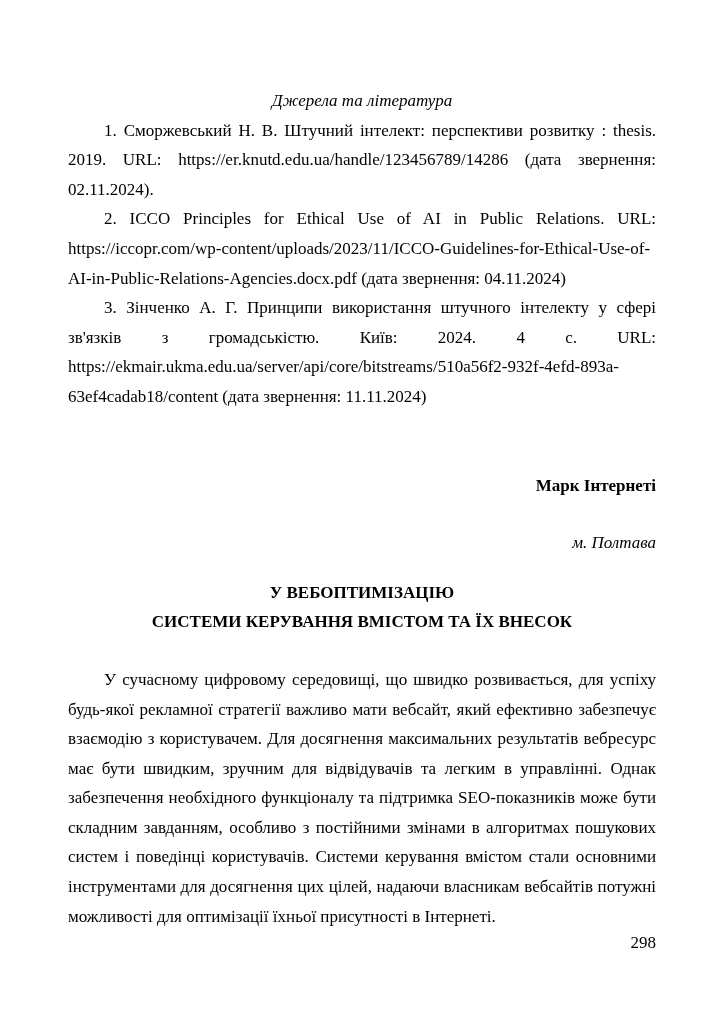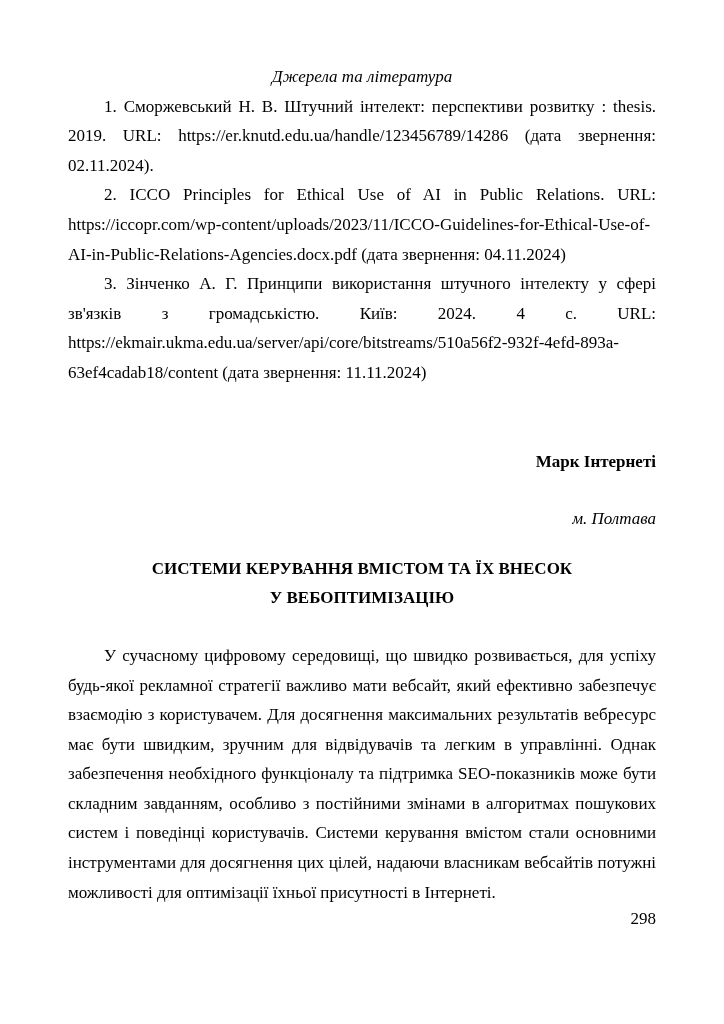--- a/index.html
+++ b/index.html
@@ -17,20 +17,21 @@
     background: #ffffff;
     padding: 62px 68px 0 68px;
     font-size: 17px;
     line-height: 29.6px;
   }
   .references-heading {
     text-align: center;
     font-style: italic;
     font-weight: normal;
     font-size: 17px;
+    margin-top: 24px;
   }
   .reference-item {
     text-align: justify;
     text-indent: 36px;
     overflow-wrap: break-word;
   }
   .byline {
     margin-top: 59px;
     text-align: right;
   }
@@ -52,21 +53,21 @@
   }
   .article-title span { display: block; }
   .article-body {
     margin-top: 28px;
     text-align: justify;
     text-indent: 36px;
   }
   .page-number {
     position: absolute;
     right: 68px;
-    top: 904px;
+    top: 928px;
     line-height: 29.6px;
     font-size: 17px;
   }
 </style>
 </head>
 <body>
 
 <div class="page">
 
   <div class="references-section">
@@ -78,21 +79,21 @@
 
     <p class="reference-item">3. Зінченко А. Г. Принципи використання штучного інтелекту у сфері зв'язків з громадськістю. Київ: 2024. 4 с. URL: https://ekmair.ukma.edu.ua/server/api/core/bitstreams/510a56f2-932f-4efd-893a-63ef4cadab18/content (дата звернення: 11.11.2024)</p>
   </div>
 
   <div class="byline">
     <div class="author-name">Марк Інтернеті</div>
     <div class="city-line">м. Полтава</div>
   </div>
 
   <h1 class="article-title">
+    <span>У ВЕБОПТИМІЗАЦІЮ</span>
     <span>СИСТЕМИ КЕРУВАННЯ ВМІСТОМ ТА ЇХ ВНЕСОК</span>
-    <span>У ВЕБОПТИМІЗАЦІЮ</span>
   </h1>
 
   <p class="article-body">У сучасному цифровому середовищі, що швидко розвивається, для успіху будь-якої рекламної стратегії важливо мати вебсайт, який ефективно забезпечує взаємодію з користувачем. Для досягнення максимальних результатів вебресурс має бути швидким, зручним для відвідувачів та легким в управлінні. Однак забезпечення необхідного функціоналу та підтримка SEO-показників може бути складним завданням, особливо з постійними змінами в алгоритмах пошукових систем і поведінці користувачів. Системи керування вмістом стали основними інструментами для досягнення цих цілей, надаючи власникам вебсайтів потужні можливості для оптимізації їхньої присутності в Інтернеті.</p>
 
   <div class="page-number">298</div>
 
 </div>
 
 </body></html>

